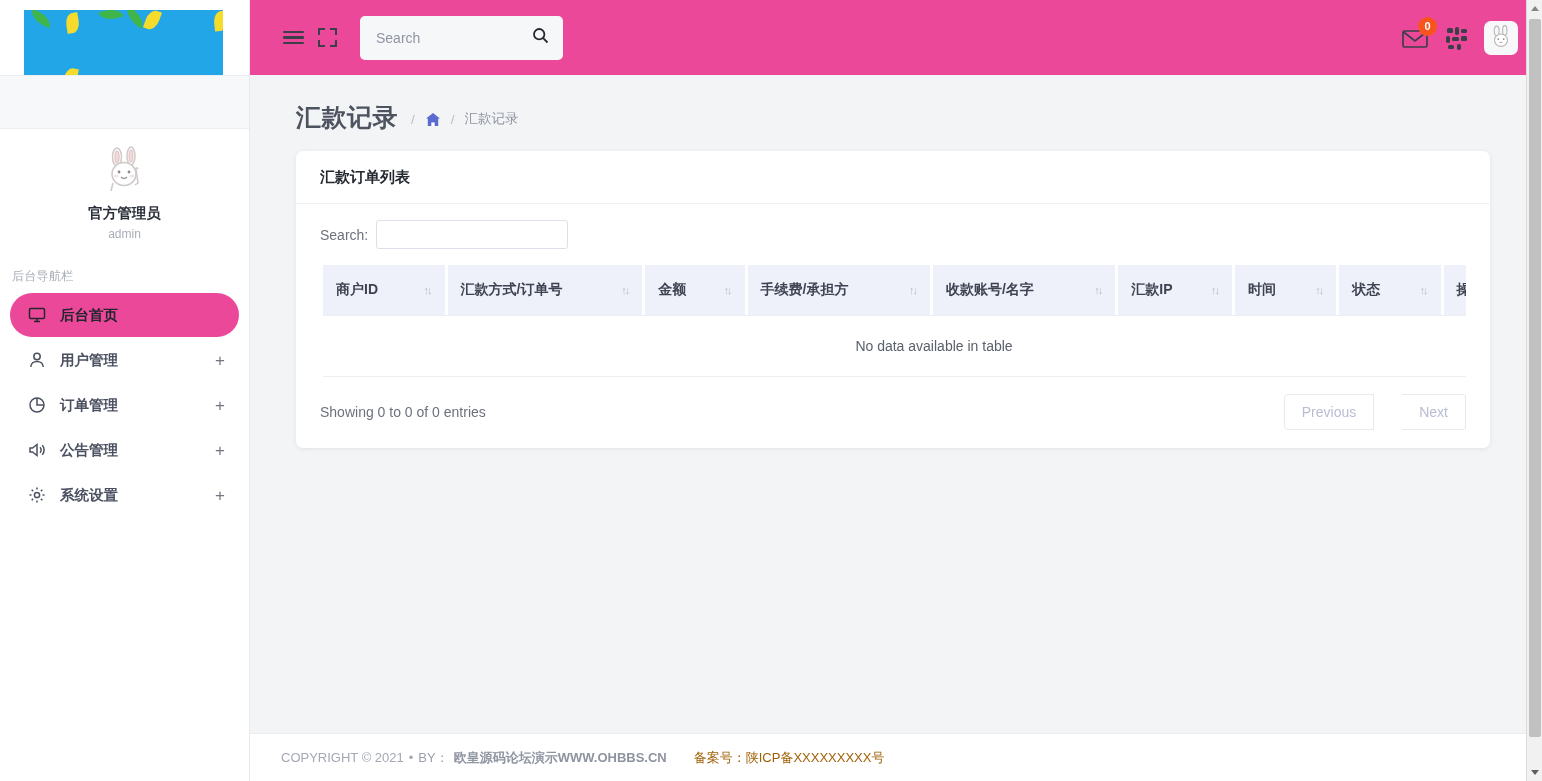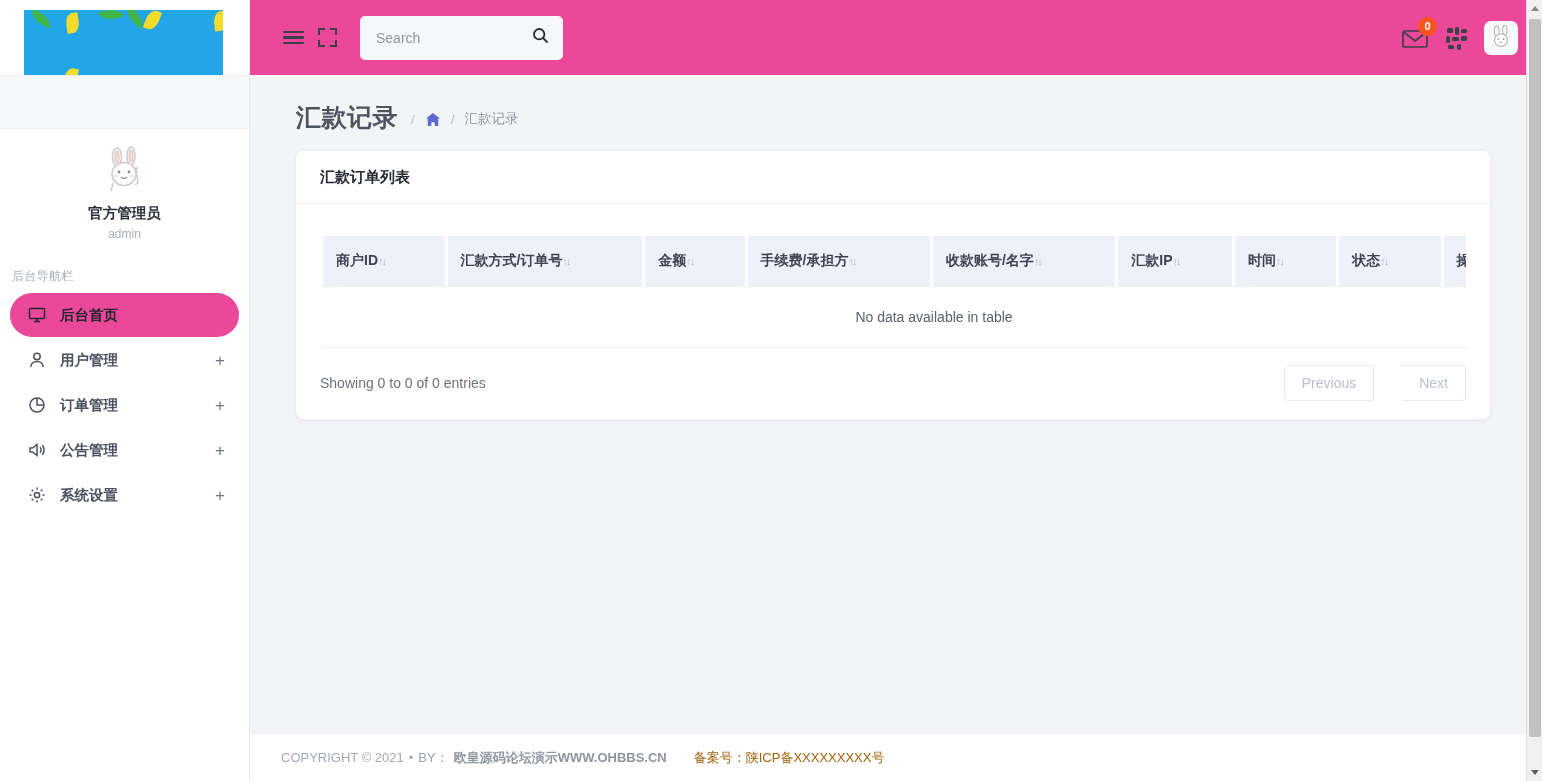--- a/index.html
+++ b/index.html
@@ -377,20 +377,21 @@
     padding: 14px 14px 14px 13px;
     position: relative;
     white-space: nowrap;
     overflow: hidden;
     vertical-align: middle;
     height: 50px;
   }
   .th-inner {
     display: flex;
     align-items: center;
+    justify-content: space-between;
   }
   .sort-ico {
     color: #b6bbcb;
     font-size: 11px;
     letter-spacing: -2px;
     flex: 0 0 auto;
     line-height: 1;
   }
   table.dt tbody td.empty {
     text-align: center;
@@ -677,20 +678,24 @@
       <section class="card">
 
         <div class="card-head">
           <div class="card-title">汇款订单列表</div>
         </div>
 
         <div class="card-body">
 
           <div class="dt-top">
 
+            <label class="dt-filter">
+              <span>Search:</span>
+              <input type="text" style="">
+            </label>
           </div>
 
           <div class="table-scroll">
             <table class="dt">
               <colgroup>
                 <col style="width:120px">
                   <col style="width:192px">
                   <col style="width:98px">
                 <col style="width:180px">
                   <col style="width:180px">

